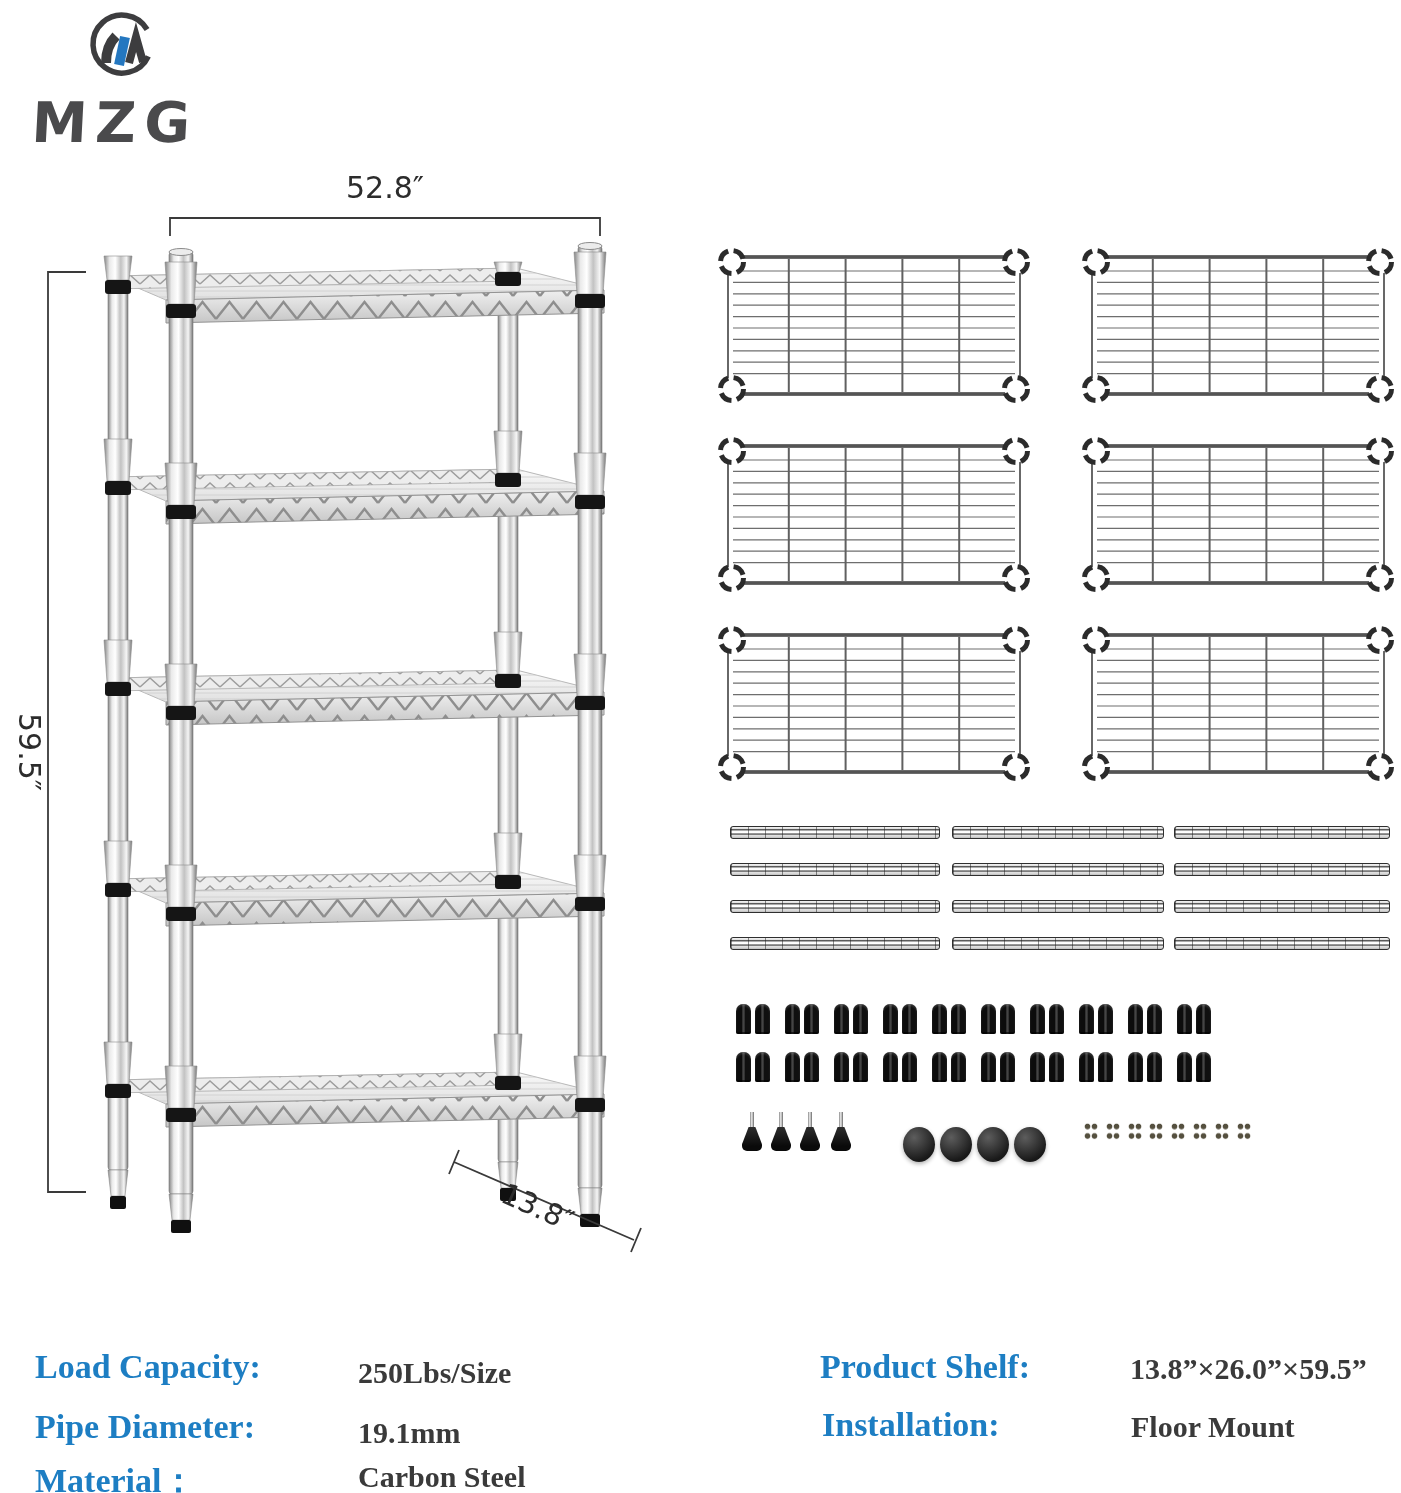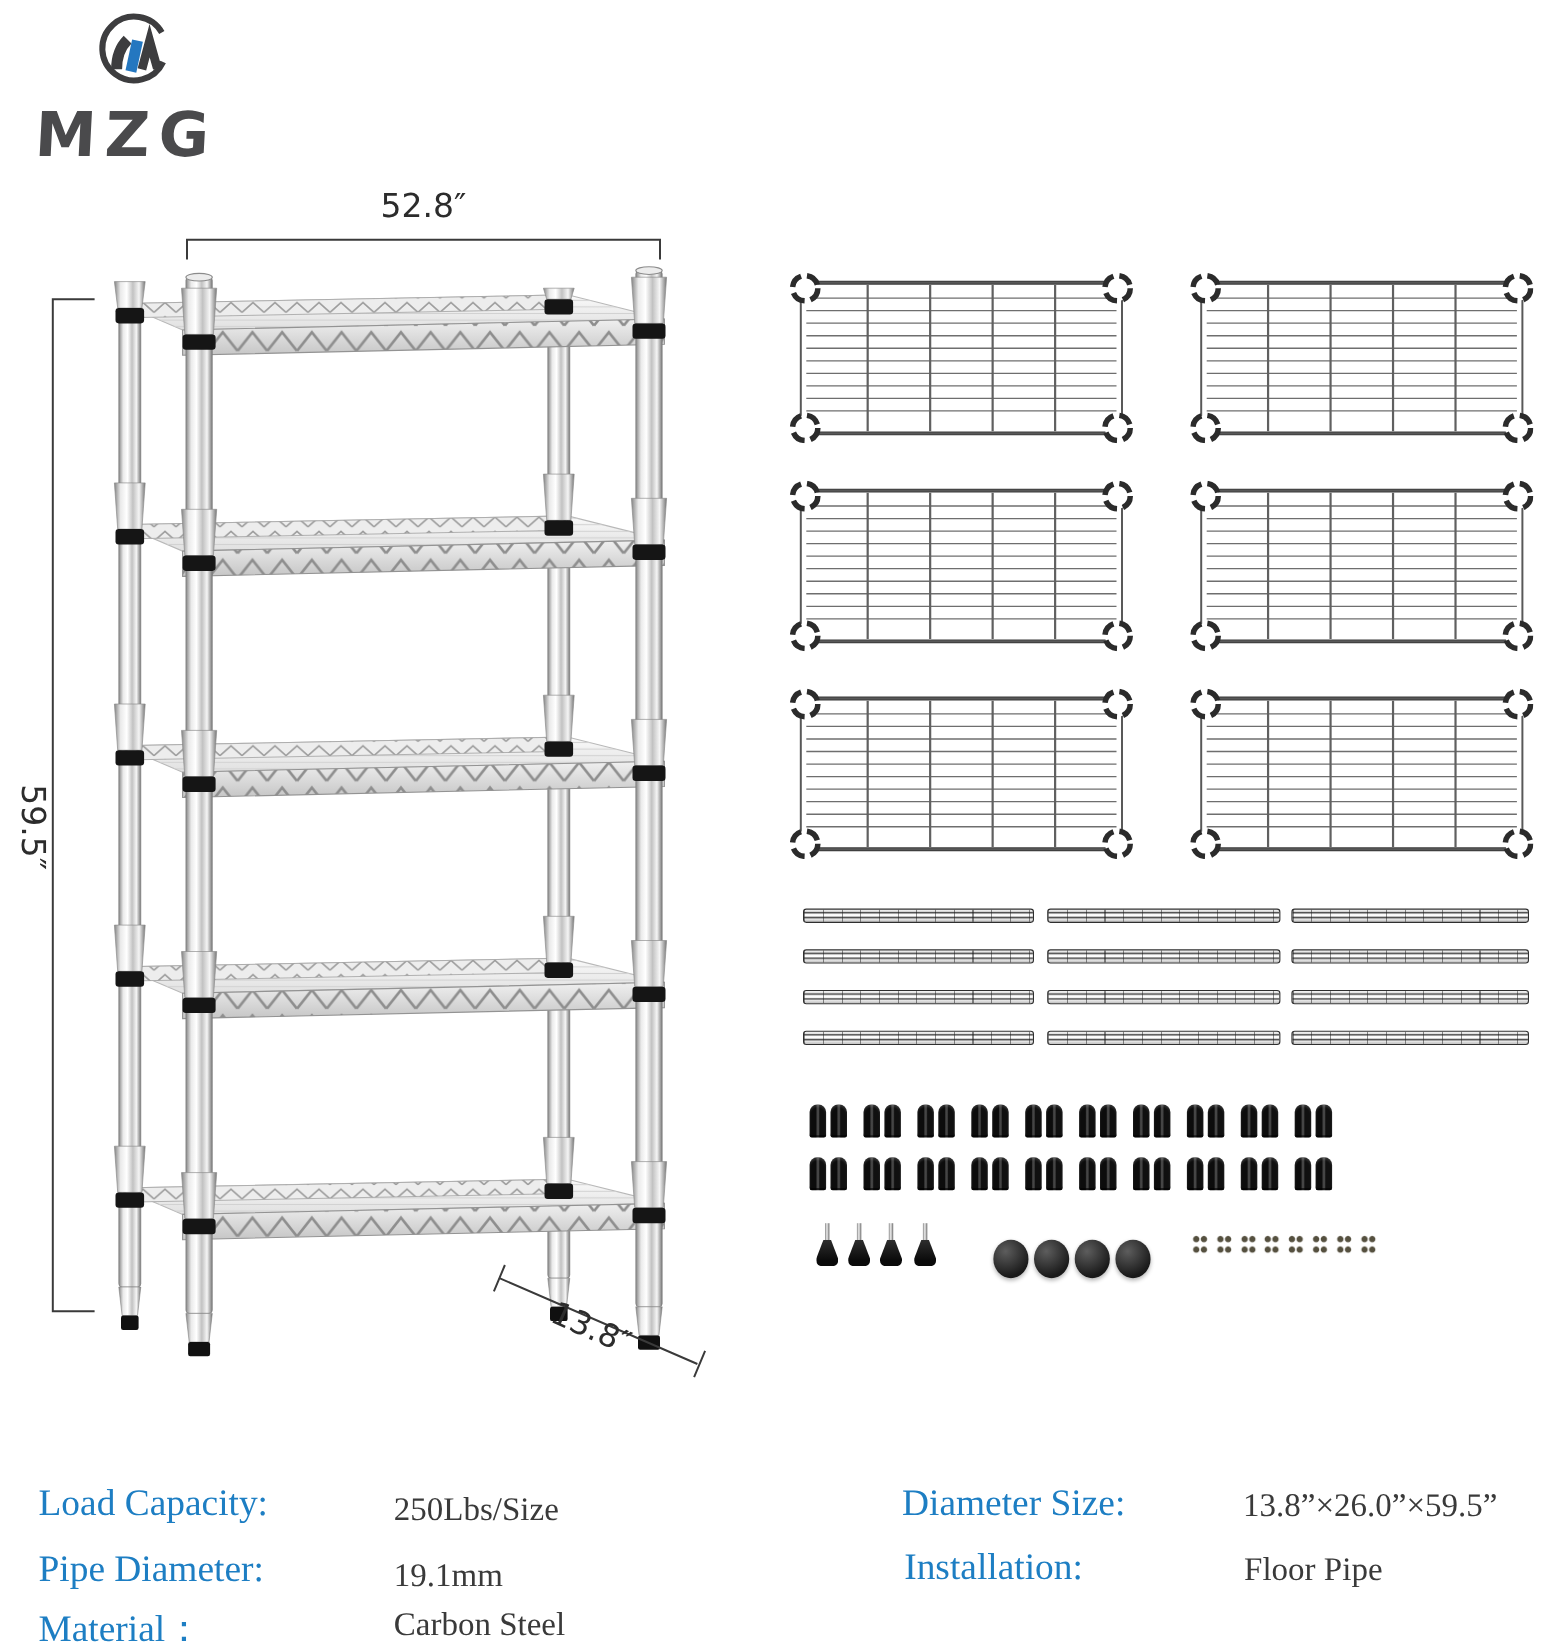--- a/index.html
+++ b/index.html
@@ -28,21 +28,21 @@
     background:radial-gradient(circle at 35% 30%,#5d5d5d,#191919 72%);
     box-shadow:0 2px 4px rgba(0,0,0,.3);}
   .screws{position:absolute;width:14px;height:19px;
     background-image:radial-gradient(circle at 3.5px 4.5px,#55503f 2.4px,rgba(85,80,63,.25) 3px,transparent 3.4px);
     background-size:7px 9.5px;}
   .dim-label{position:absolute;color:#2c2c2c;font-size:30px;font-weight:400;
     font-family:"DejaVu Sans",sans-serif;white-space:nowrap;}
   .dim-w{left:285px;top:170px;width:200px;text-align:center;}
   .dim-h{left:-32px;top:735px;width:124px;height:34px;text-align:center;transform:rotate(90deg);}
   .dim-d{left:462px;top:1190px;width:150px;height:36px;text-align:center;transform:rotate(24deg);font-size:29px;}
-  .spec{position:absolute;font-family:"Liberation Serif",serif;font-weight:normal;white-space:nowrap;}
+  .spec{position:absolute;font-family:"Liberation Serif",serif;font-weight:bold;white-space:nowrap;}
   .spec.lab{color:var(--accent,#1d7ec3);font-size:34px;}
   .spec.val{color:#3a3a3a;font-size:30px;}
 </style>
 </head>
 <body>
 
 <div class="page">
 
   <svg id="logo-svg" width="220" height="150" viewBox="0 0 220 150">
     <g>
@@ -398,18 +398,18 @@
       <div class="screws" style="position: absolute; left: 1237px; top: 1122px;"></div>
     </div>
 
   <div>
     <div class="spec lab" style="left:35px;top:1348px">Load Capacity:</div>
     <div class="spec val" style="left:358px;top:1356px">250Lbs/Size</div>
     <div class="spec lab" style="left:35px;top:1408px">Pipe Diameter:</div>
     <div class="spec val" style="left:358px;top:1416px">19.1mm</div>
     <div class="spec lab" style="left:35px;top:1458px">Material：</div>
     <div class="spec val" style="left:358px;top:1460px">Carbon Steel</div>
-    <div class="spec lab" style="left:820px;top:1348px">Diameter Size:</div>
+    <div class="spec lab" style="left:820px;top:1348px">Product Shelf:</div>
     <div class="spec val" style="left:1130px;top:1352px">13.8”×26.0”×59.5”</div>
     <div class="spec lab" style="left:822px;top:1406px">Installation:</div>
-    <div class="spec val" style="left:1131px;top:1410px">Floor Pipe</div>
+    <div class="spec val" style="left:1131px;top:1410px">Floor Mount</div>
   </div>
 </div>
 
 </body></html>

